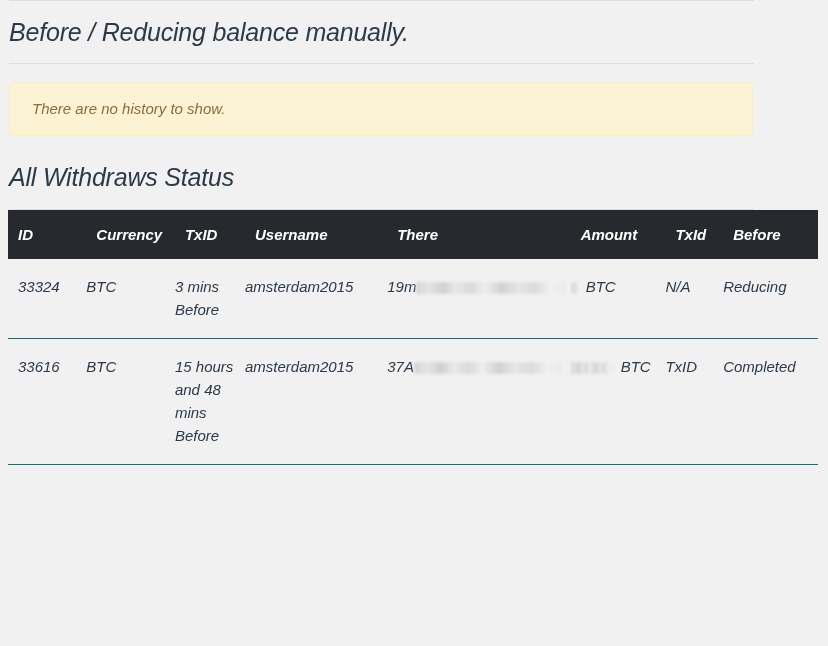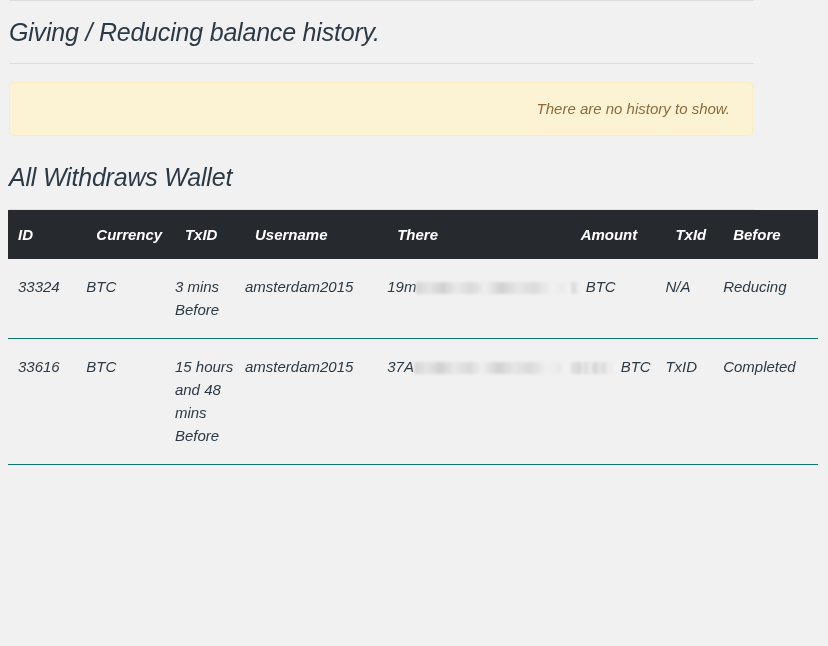--- a/index.html
+++ b/index.html
@@ -38,21 +38,20 @@
     line-height: 1.1;
   }
   .alert {
     margin: 18px 0 0 9px;
     width: 744px;
     box-sizing: border-box;
     background: #fcf3d5;
     border: 1px solid #f9edc4;
     border-radius: 4px;
     padding: 17px 22px;
-    text-align: right;
   }
   .alert-text {
     font-style: italic;
     font-size: 15px;
     color: #8a6d3b;
     line-height: 1.2;
   }
   .table-title {
     font-style: italic;
     font-weight: 400;
@@ -115,29 +114,29 @@
   .amount-cell { white-space: nowrap; }
   .amount-unit { margin-left: 8px; }
 </style>
 </head>
 <body>
 
 <div class="page">
 
   <div class="rule"></div>
 
-  <h2 class="section-title">Giving / Reducing balance history.</h2>
+  <h2 class="section-title">Before / Reducing balance manually.</h2>
 
   <div class="rule"></div>
 
   <div class="alert">
     <span class="alert-text">There are no history to show.</span>
   </div>
 
-  <h2 class="table-title">All Withdraws Wallet</h2>
+  <h2 class="table-title">All Withdraws Status</h2>
 
   <div class="rule"></div>
 
   <table class="history">
     <colgroup>
       <col class="col-id">
         <col class="col-cur">
         <col class="col-time">
       <col class="col-user">
         <col class="col-wallet">

